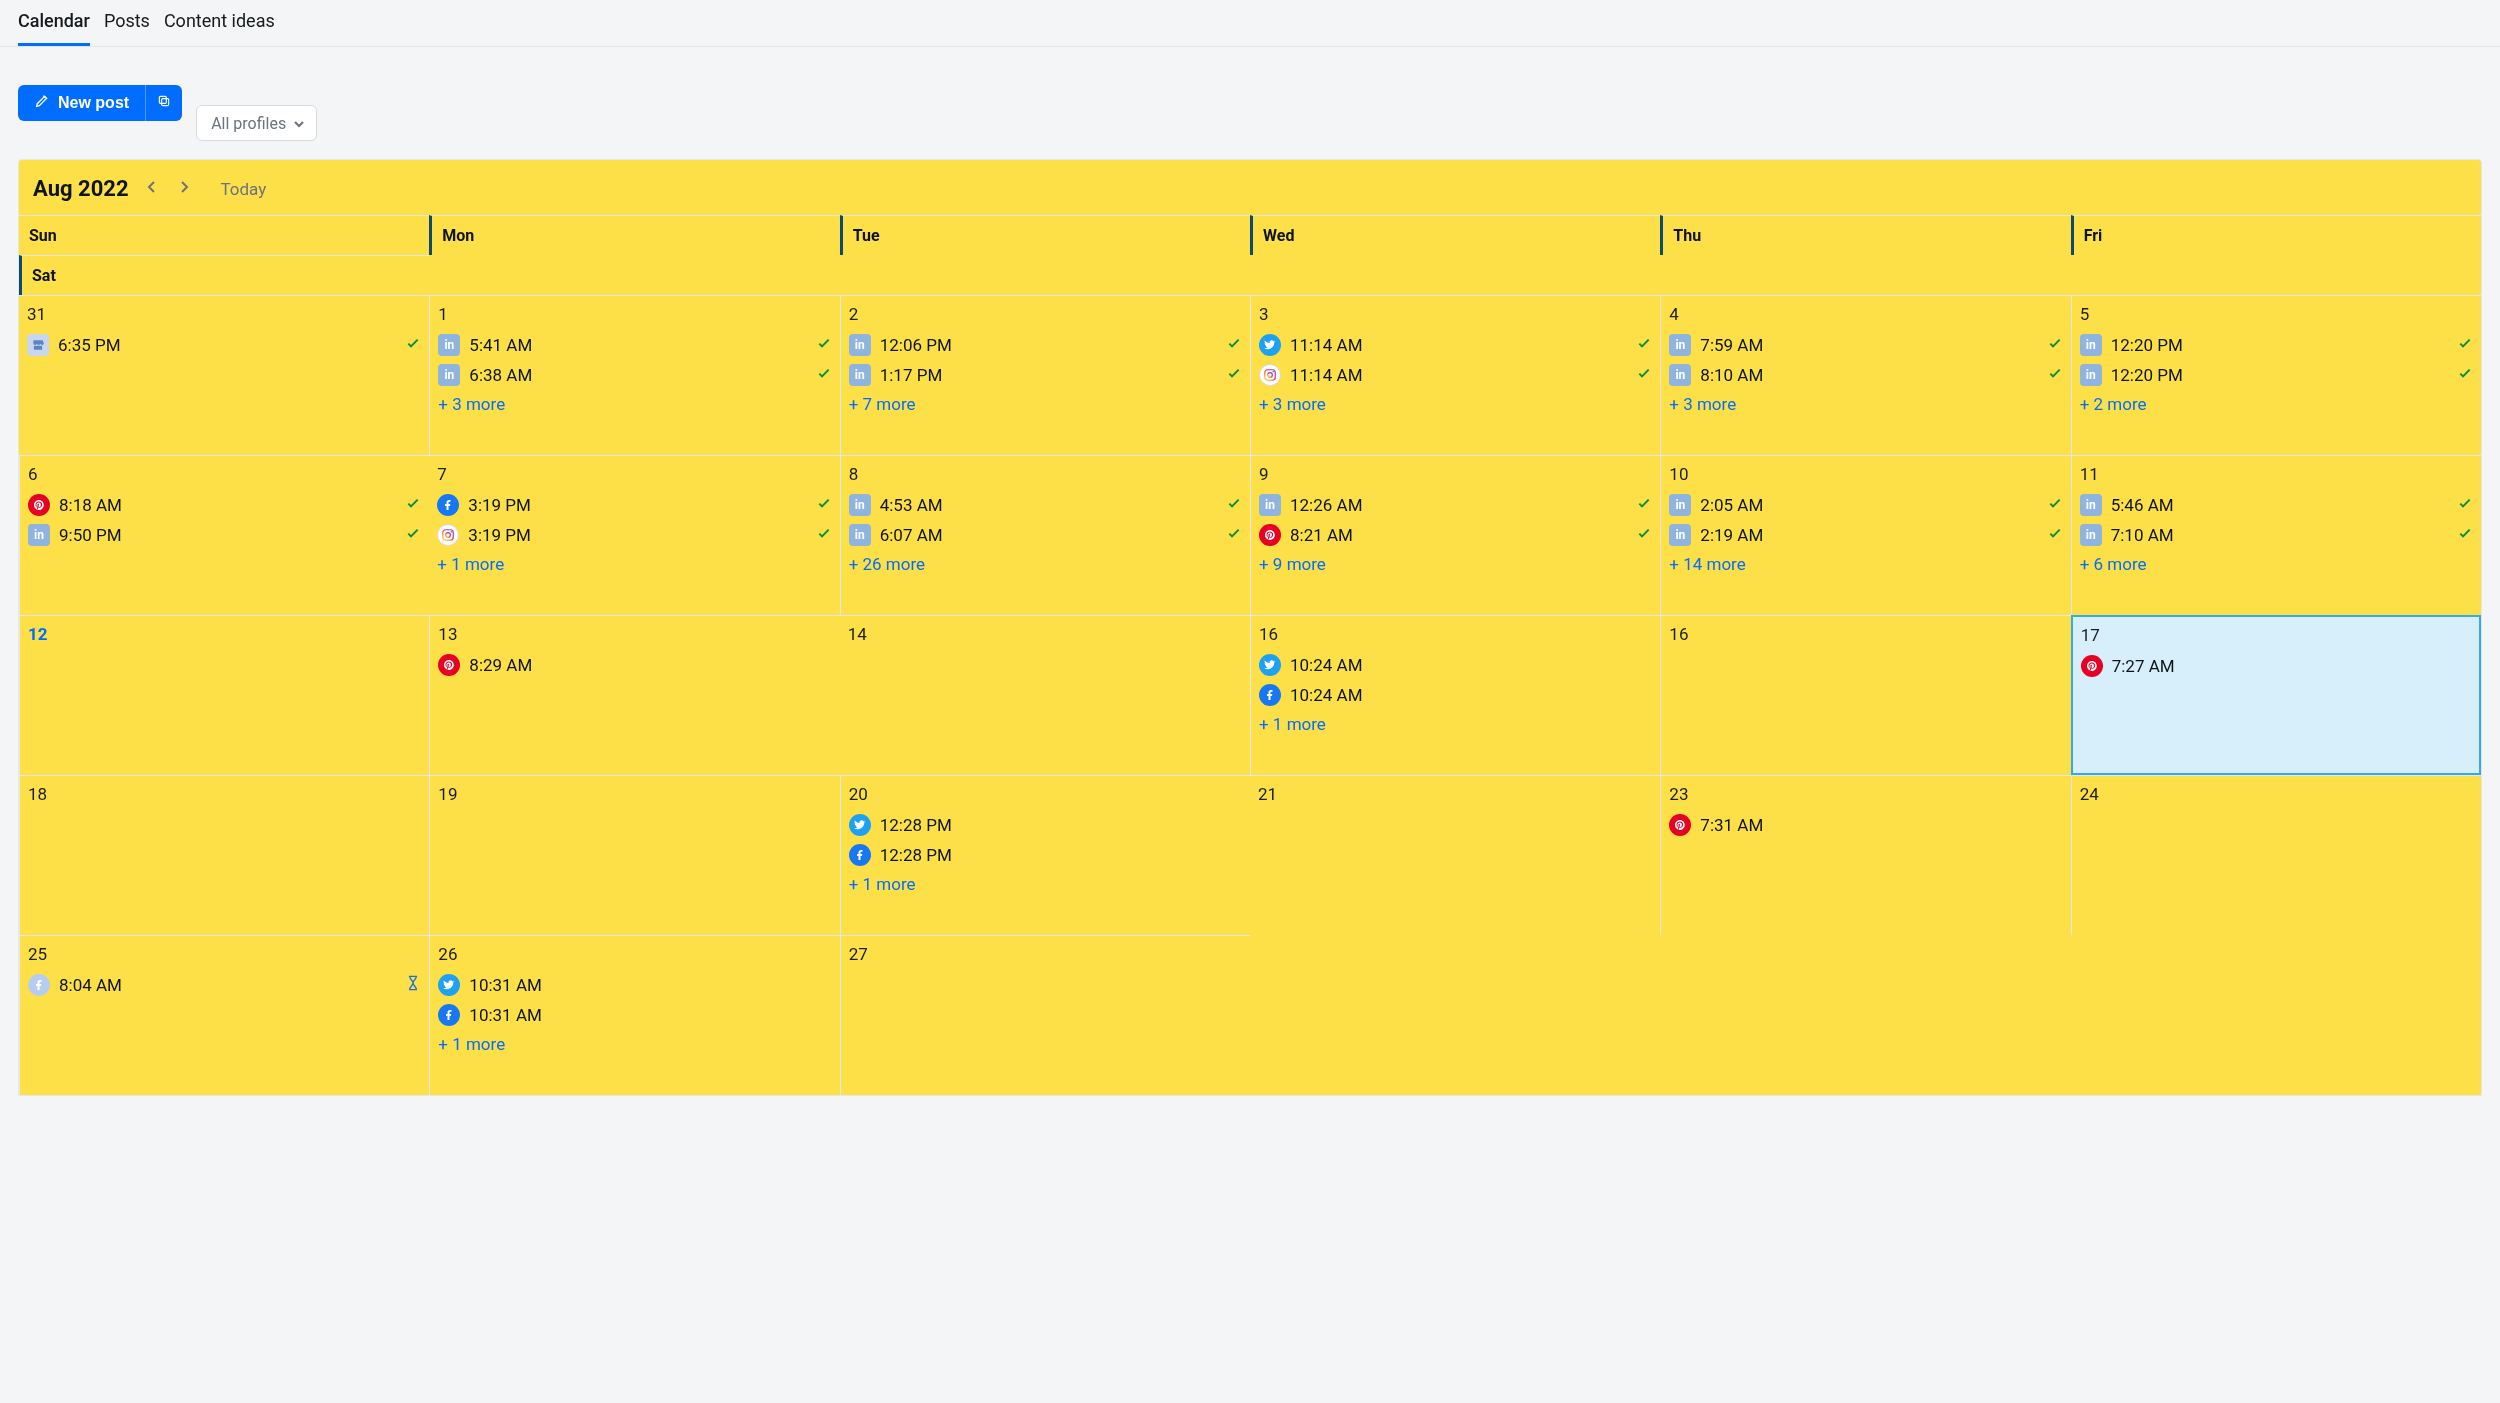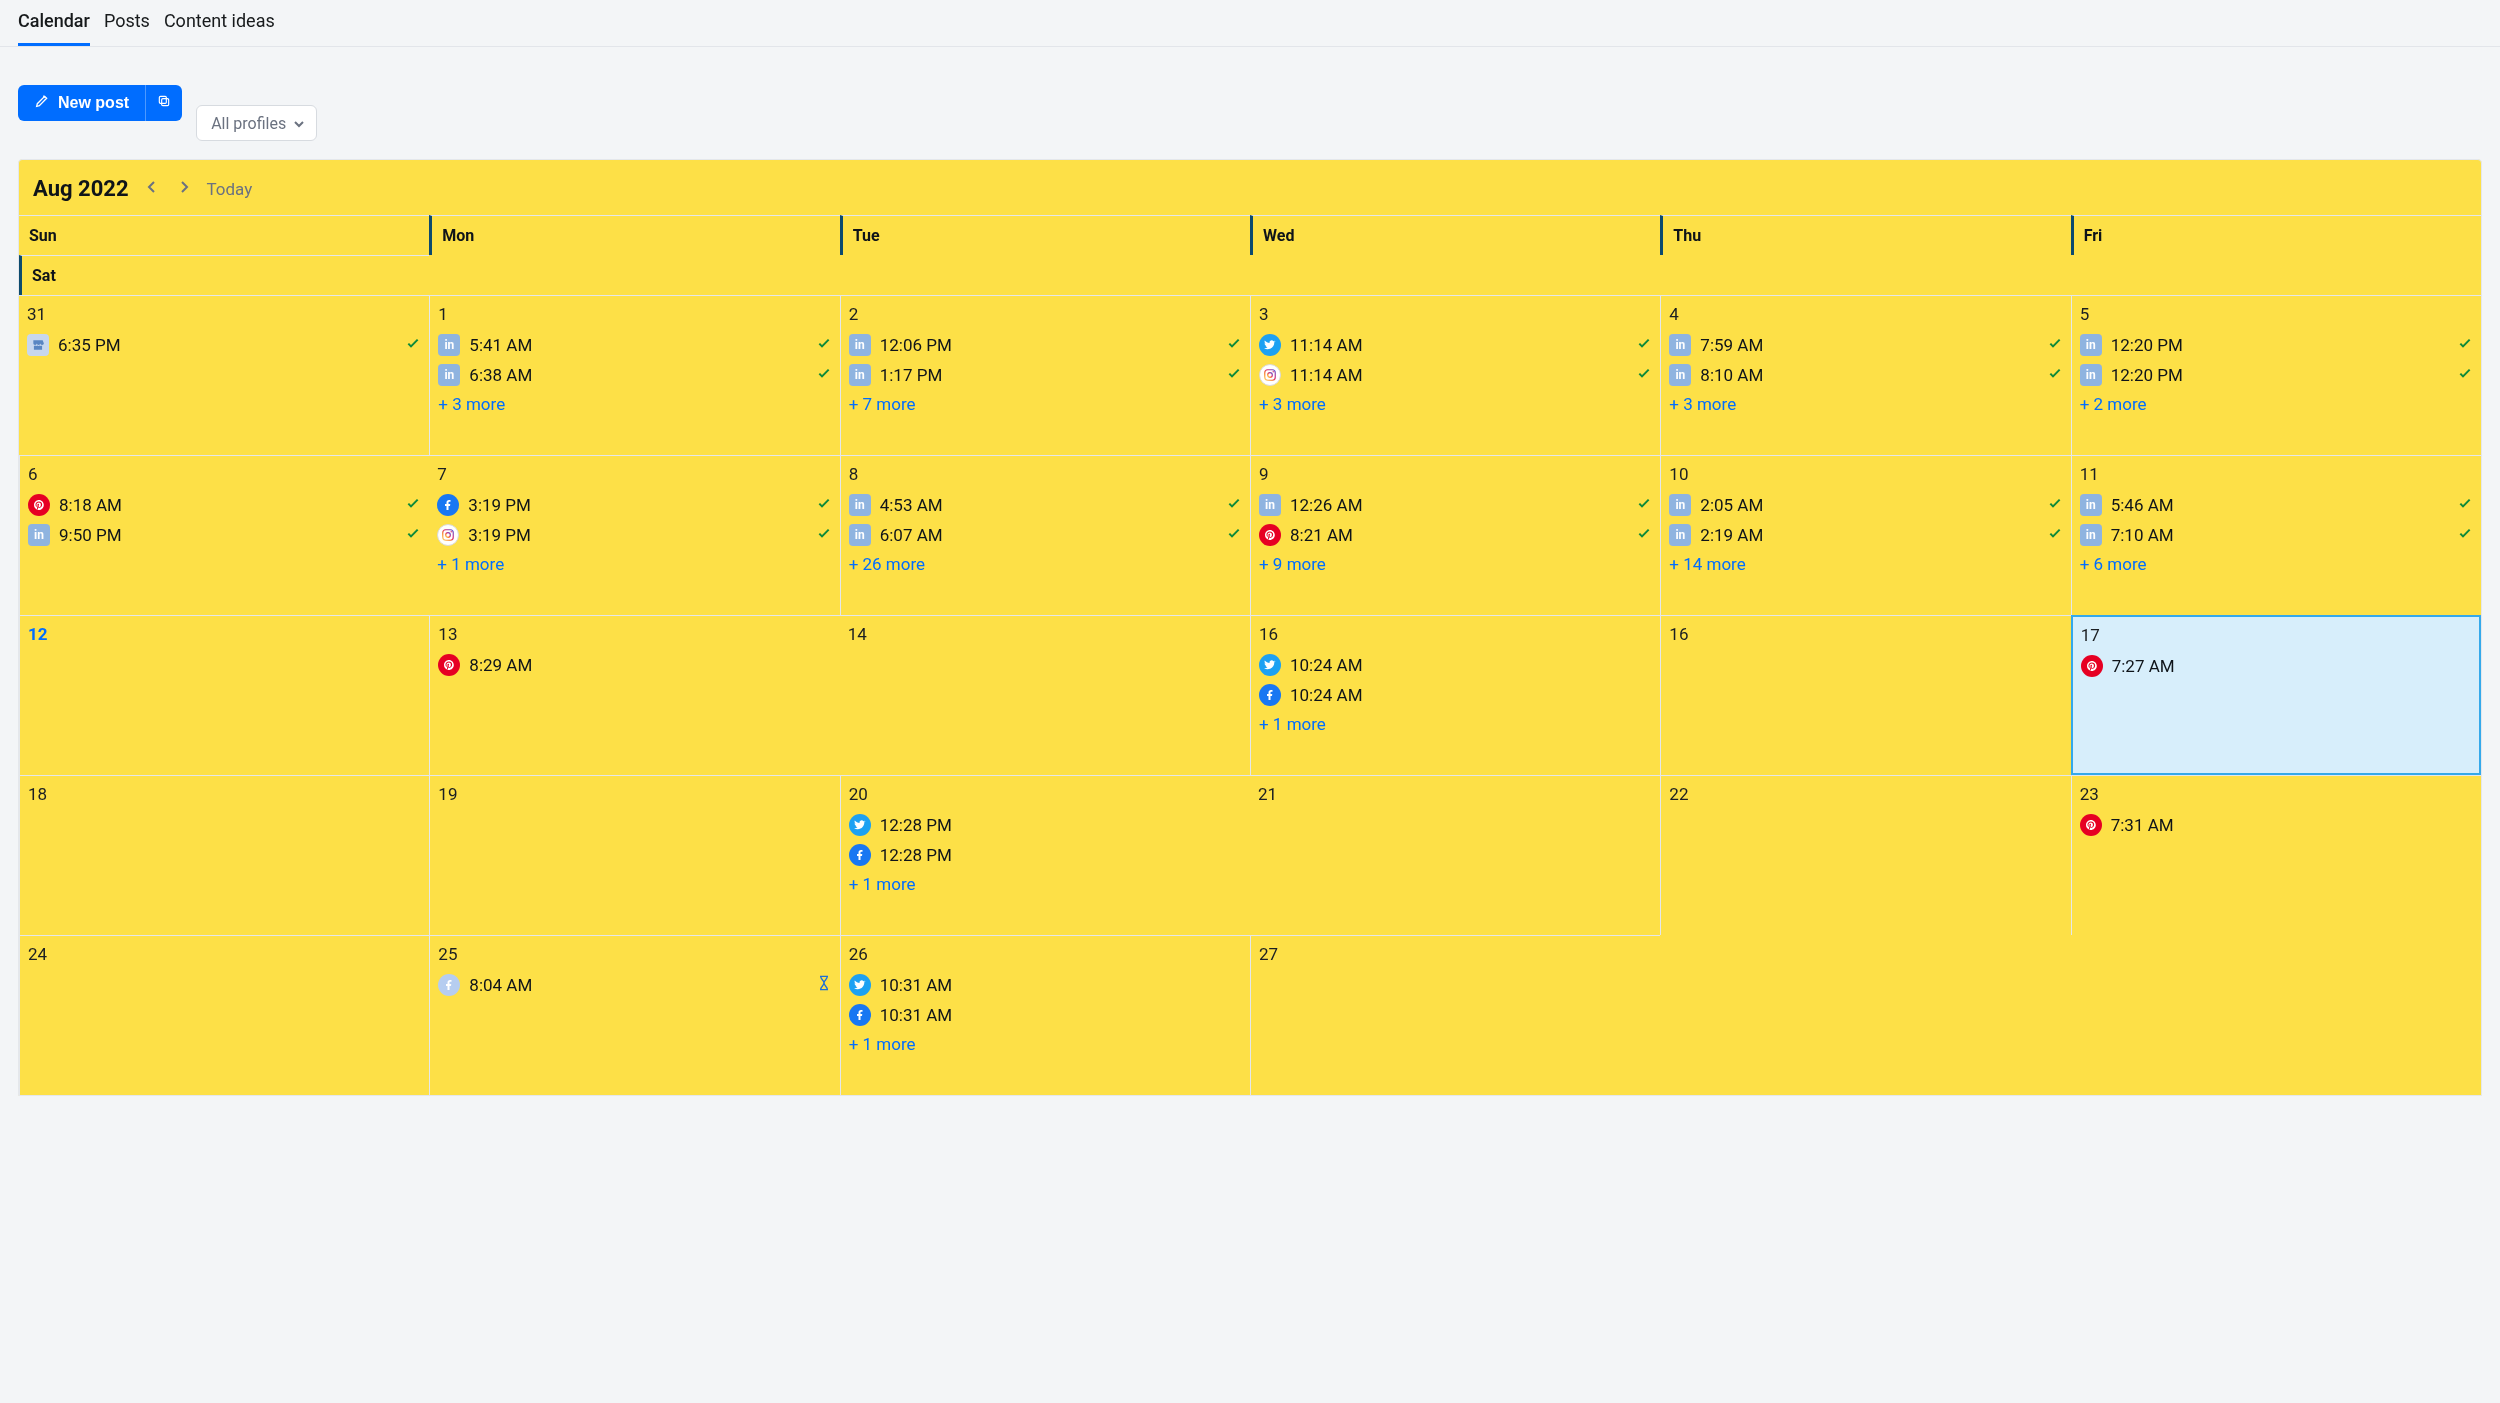--- a/index.html
+++ b/index.html
@@ -87,21 +87,21 @@
 .cal-title { font-size: 22px; font-weight: 700; }
 .cal-nav-btn {
   width: 18px;
   height: 18px;
   display: flex;
   align-items: center;
   justify-content: center;
   color: #6b7280;
   cursor: pointer;
 }
-.today-btn { color: #6b7280; font-size: 17px; cursor: pointer; }
+.today-btn { color: #6b7280; font-size: 17px; cursor: pointer; margin-left: 14px;}
 .grid {
   display: grid;
   grid-template-columns: repeat(6, 1fr);
 }
 .day-head {
   border-top: 1px solid #e4e7eb;
   border-left: 3px solid #0c4a6e;
   padding: 10px 10px;
   font-weight: 700;
   font-size: 16px;
@@ -538,23 +538,20 @@
             </svg>
           </span>
           <span>12:28 PM</span>
         </div>
         <div class="more-link">+ 1 more</div>
       </div>
       <div class="cell">
         <div class="daynum">21</div>
       </div>
       <div class="cell">
-        <div class="daynum">22</div>
-      </div>
-      <div class="cell">
         <div class="daynum">23</div>
         <div class="event">
           <span class="icon round icon-pinterest">
             <svg width="12" height="12" viewBox="0 0 24 24" fill="#fff">
               <path d="M12 2C6.5 2 2 6.5 2 12c0 4.1 2.5 7.6 6 9.1-.1-.8-.2-2 0-2.8.2-.8 1.2-5 1.2-5s-.3-.6-.3-1.5c0-1.4.8-2.5 1.8-2.5.9 0 1.3.6 1.3 1.4 0 .9-.6 2.2-.9 3.4-.2 1 .5 1.9 1.5 1.9 1.8 0 3.2-1.9 3.2-4.7 0-2.4-1.8-4.2-4.3-4.2-2.9 0-4.6 2.2-4.6 4.4 0 .9.3 1.8.8 2.3.1.1.1.2.1.3l-.3 1.2c0 .2-.2.2-.4.1-1.3-.6-2.1-2.5-2.1-4 0-3.3 2.4-6.3 6.9-6.3 3.6 0 6.4 2.6 6.4 6 0 3.6-2.3 6.5-5.4 6.5-1.1 0-2.1-.6-2.4-1.2l-.7 2.5c-.2.9-.9 2.1-1.3 2.8 1 .3 2 .5 3.1.5 5.5 0 10-4.5 10-10S17.5 2 12 2z"></path>
             </svg>
           </span>
           <span>7:31 AM</span>
         </div>
       </div>

